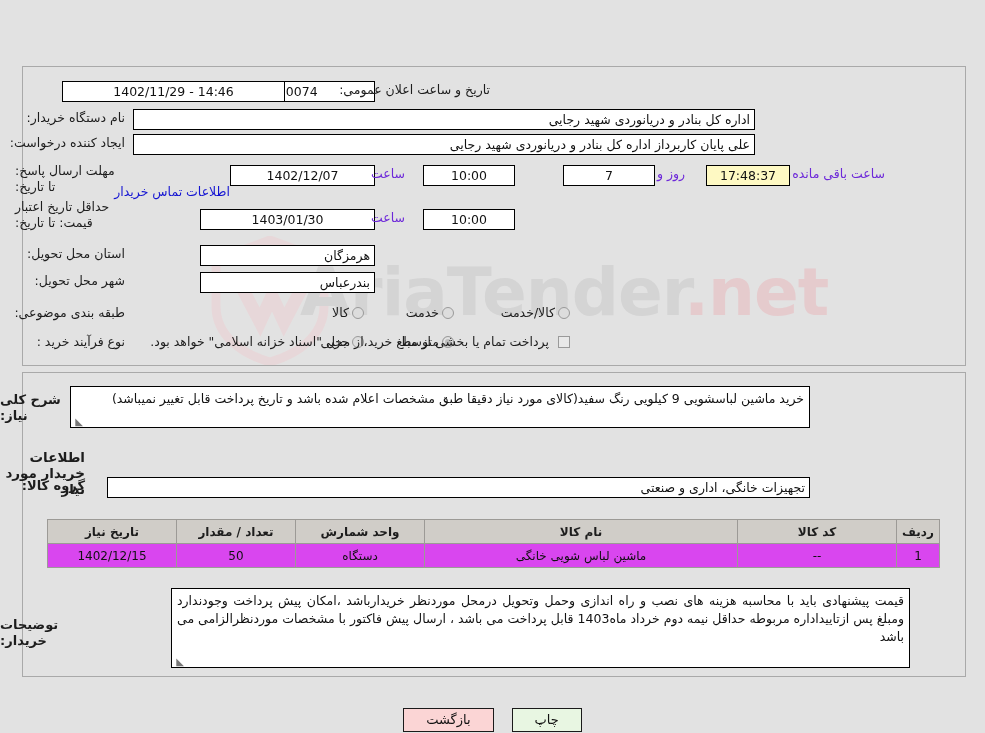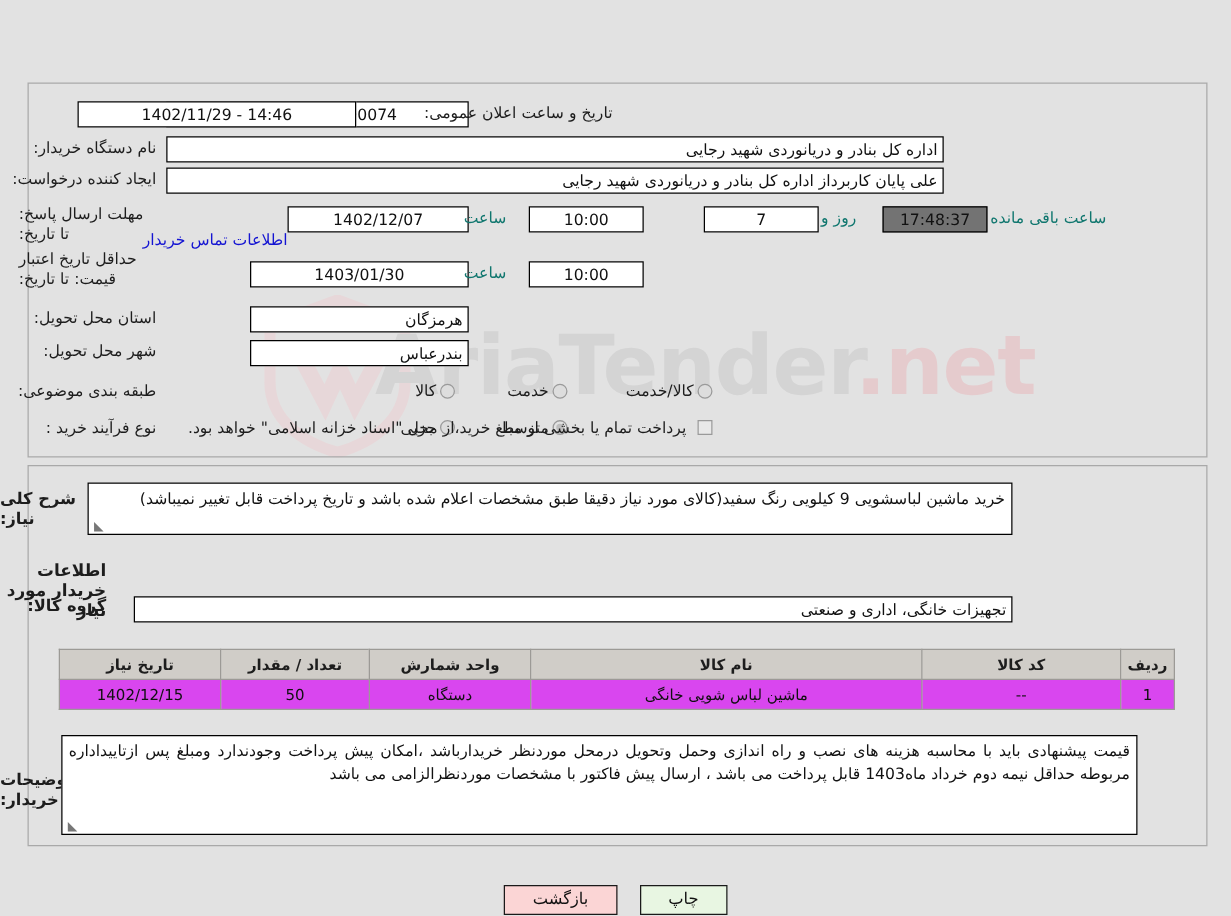--- a/index.html
+++ b/index.html
@@ -91,22 +91,22 @@
     font-size: 12.5px;
     color: #111;
     display: flex;
     align-items: center;
     padding: 0 4px;
     overflow: hidden;
     white-space: nowrap;
   }
   .fld.center { justify-content: center; }
   .fld.right  { justify-content: flex-start; }
-  .fld.timer  { background: #737373; justify-content: center; margin-left: 28px; }
-  .inline-lbl { font-size: 12.5px; color: #0f766e; padding: 0 5px; }
+  .fld.timer  { background: #fef9c3; justify-content: center; margin-left: 28px; }
+  .inline-lbl { font-size: 12.5px; color: #6d28d9; padding: 0 5px; }
   .link {
     color: #1414d2;
     font-size: 12.5px;
     cursor: pointer;
     white-space: nowrap;
   }
 
   
   .radio {
     width: 12px; height: 12px;
@@ -358,21 +358,21 @@
           <td>50</td>
           <td>1402/12/15</td>
         </tr>
       </tbody>
     </table>
   </div>
 
   <div class="row" style="right:905px; top:617px;">
     <div class="lbl bold">توضیحات خریدار:</div>
   </div>
-  <div class="ta" style="position:absolute; right:75px; top:588px; width:861px; height:80px; z-index:4;">
+  <div class="ta" style="position:absolute; right:75px; top:588px; width:739px; height:80px; z-index:4;">
     <span>قیمت پیشنهادی باید با محاسبه هزینه های نصب و راه اندازی وحمل وتحویل درمحل موردنظر خریدارباشد ،امکان پیش پرداخت وجودندارد ومبلغ پس ازتاییداداره مربوطه حداقل نیمه دوم خرداد ماه1403 قابل پرداخت می باشد ، ارسال پیش فاکتور با مشخصات موردنظرالزامی می باشد</span>
     <span class="grip">◣</span>
   </div>
 
   <div class="footer">
     <div class="btn ret">بازگشت</div>
     <div class="btn prnt">چاپ</div>
   </div>
 
 </div>

